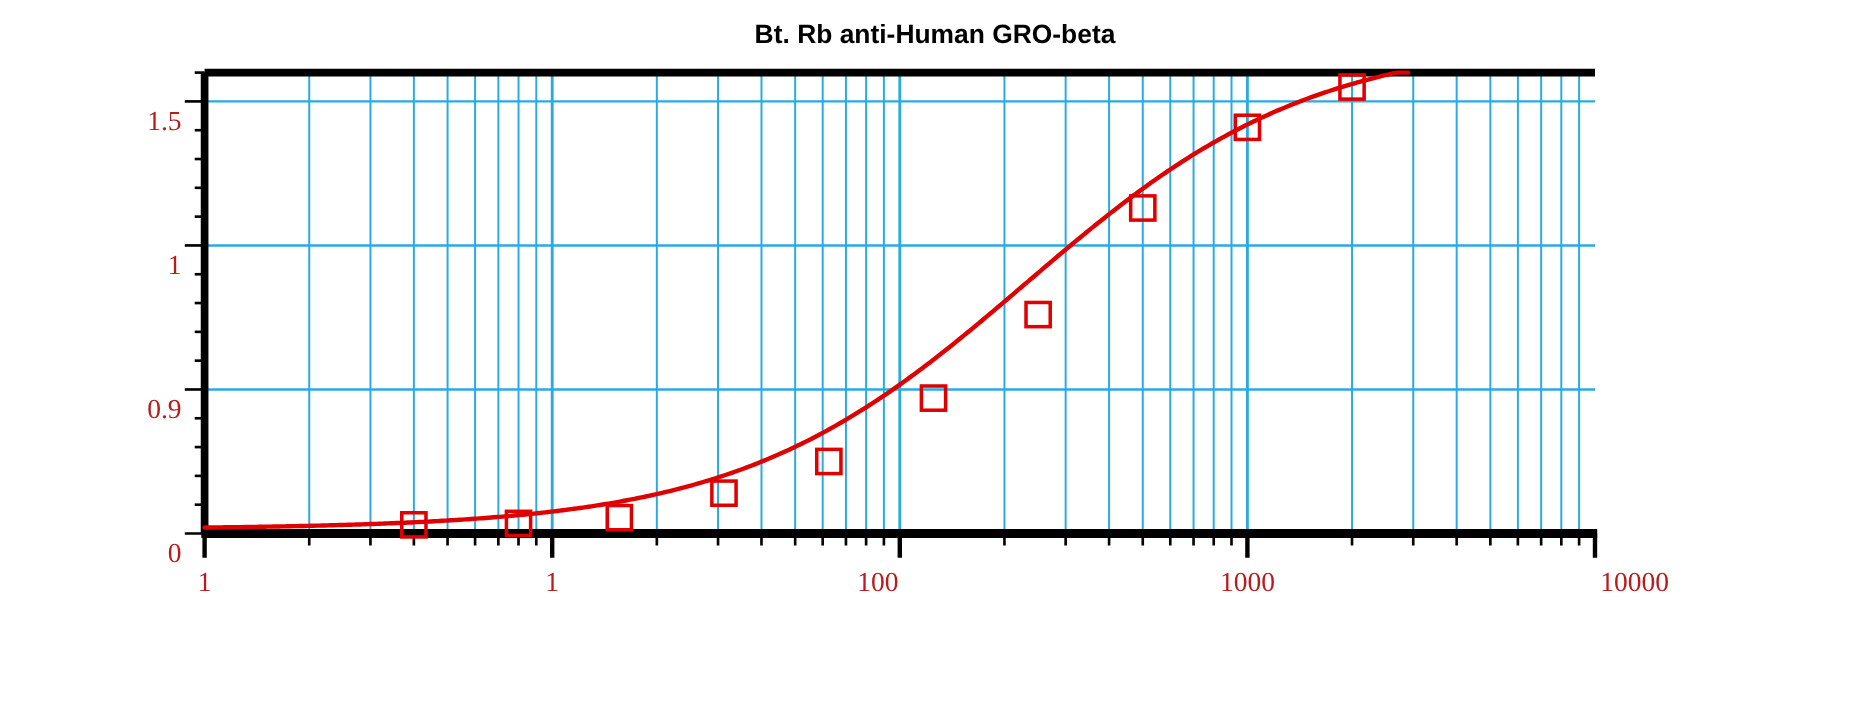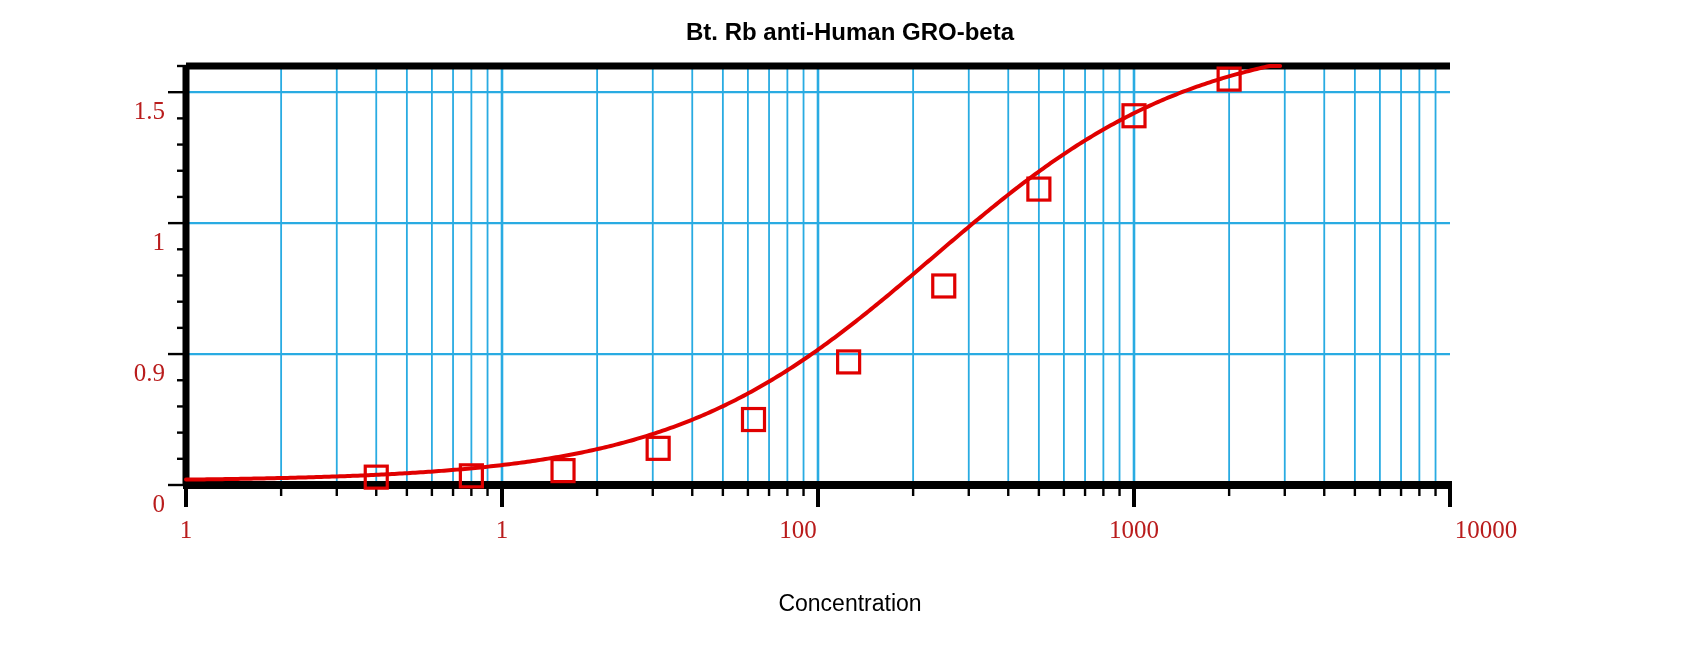--- a/index.html
+++ b/index.html
@@ -186,21 +186,20 @@
         <rect x="647.1528517098279" y="437.3375" width="22" height="22" fill="none" stroke="#e00000" stroke-width="3.2"></rect>
         <rect x="742.4980854807278" y="408.53125" width="22" height="22" fill="none" stroke="#e00000" stroke-width="3.2"></rect>
         <rect x="837.6235641105458" y="350.91875000000005" width="22" height="22" fill="none" stroke="#e00000" stroke-width="3.2"></rect>
         <rect x="932.7490427403638" y="274.975" width="22" height="22" fill="none" stroke="#e00000" stroke-width="3.2"></rect>
         <rect x="1027.8745213701818" y="178.08125" width="22" height="22" fill="none" stroke="#e00000" stroke-width="3.2"></rect>
         <rect x="1123" y="104.75625000000008" width="22" height="22" fill="none" stroke="#e00000" stroke-width="3.2"></rect>
         <rect x="1218.1254786298182" y="68.09375" width="22" height="22" fill="none" stroke="#e00000" stroke-width="3.2"></rect>
       </g>
   </svg>
 
-  <div id="xlabel">Concentration</div>
 
   <div id="tick-labels">
       <div class="tick-label xtick-label" style="left: 186px;">1</div>
       <div class="tick-label xtick-label" style="left: 502px;">1</div>
       <div class="tick-label xtick-label" style="left: 798px;">100</div>
       <div class="tick-label xtick-label" style="left: 1134px;">1000</div>
       <div class="tick-label xtick-label" style="left: 1486px;">10000</div>
       <div class="tick-label ytick-label" style="top: 485px; left: 60px; width: 105px;">0</div>
       <div class="tick-label ytick-label" style="top: 354.062px; left: 60px; width: 105px;">0.9</div>
       <div class="tick-label ytick-label" style="top: 223.125px; left: 60px; width: 105px;">1</div>

